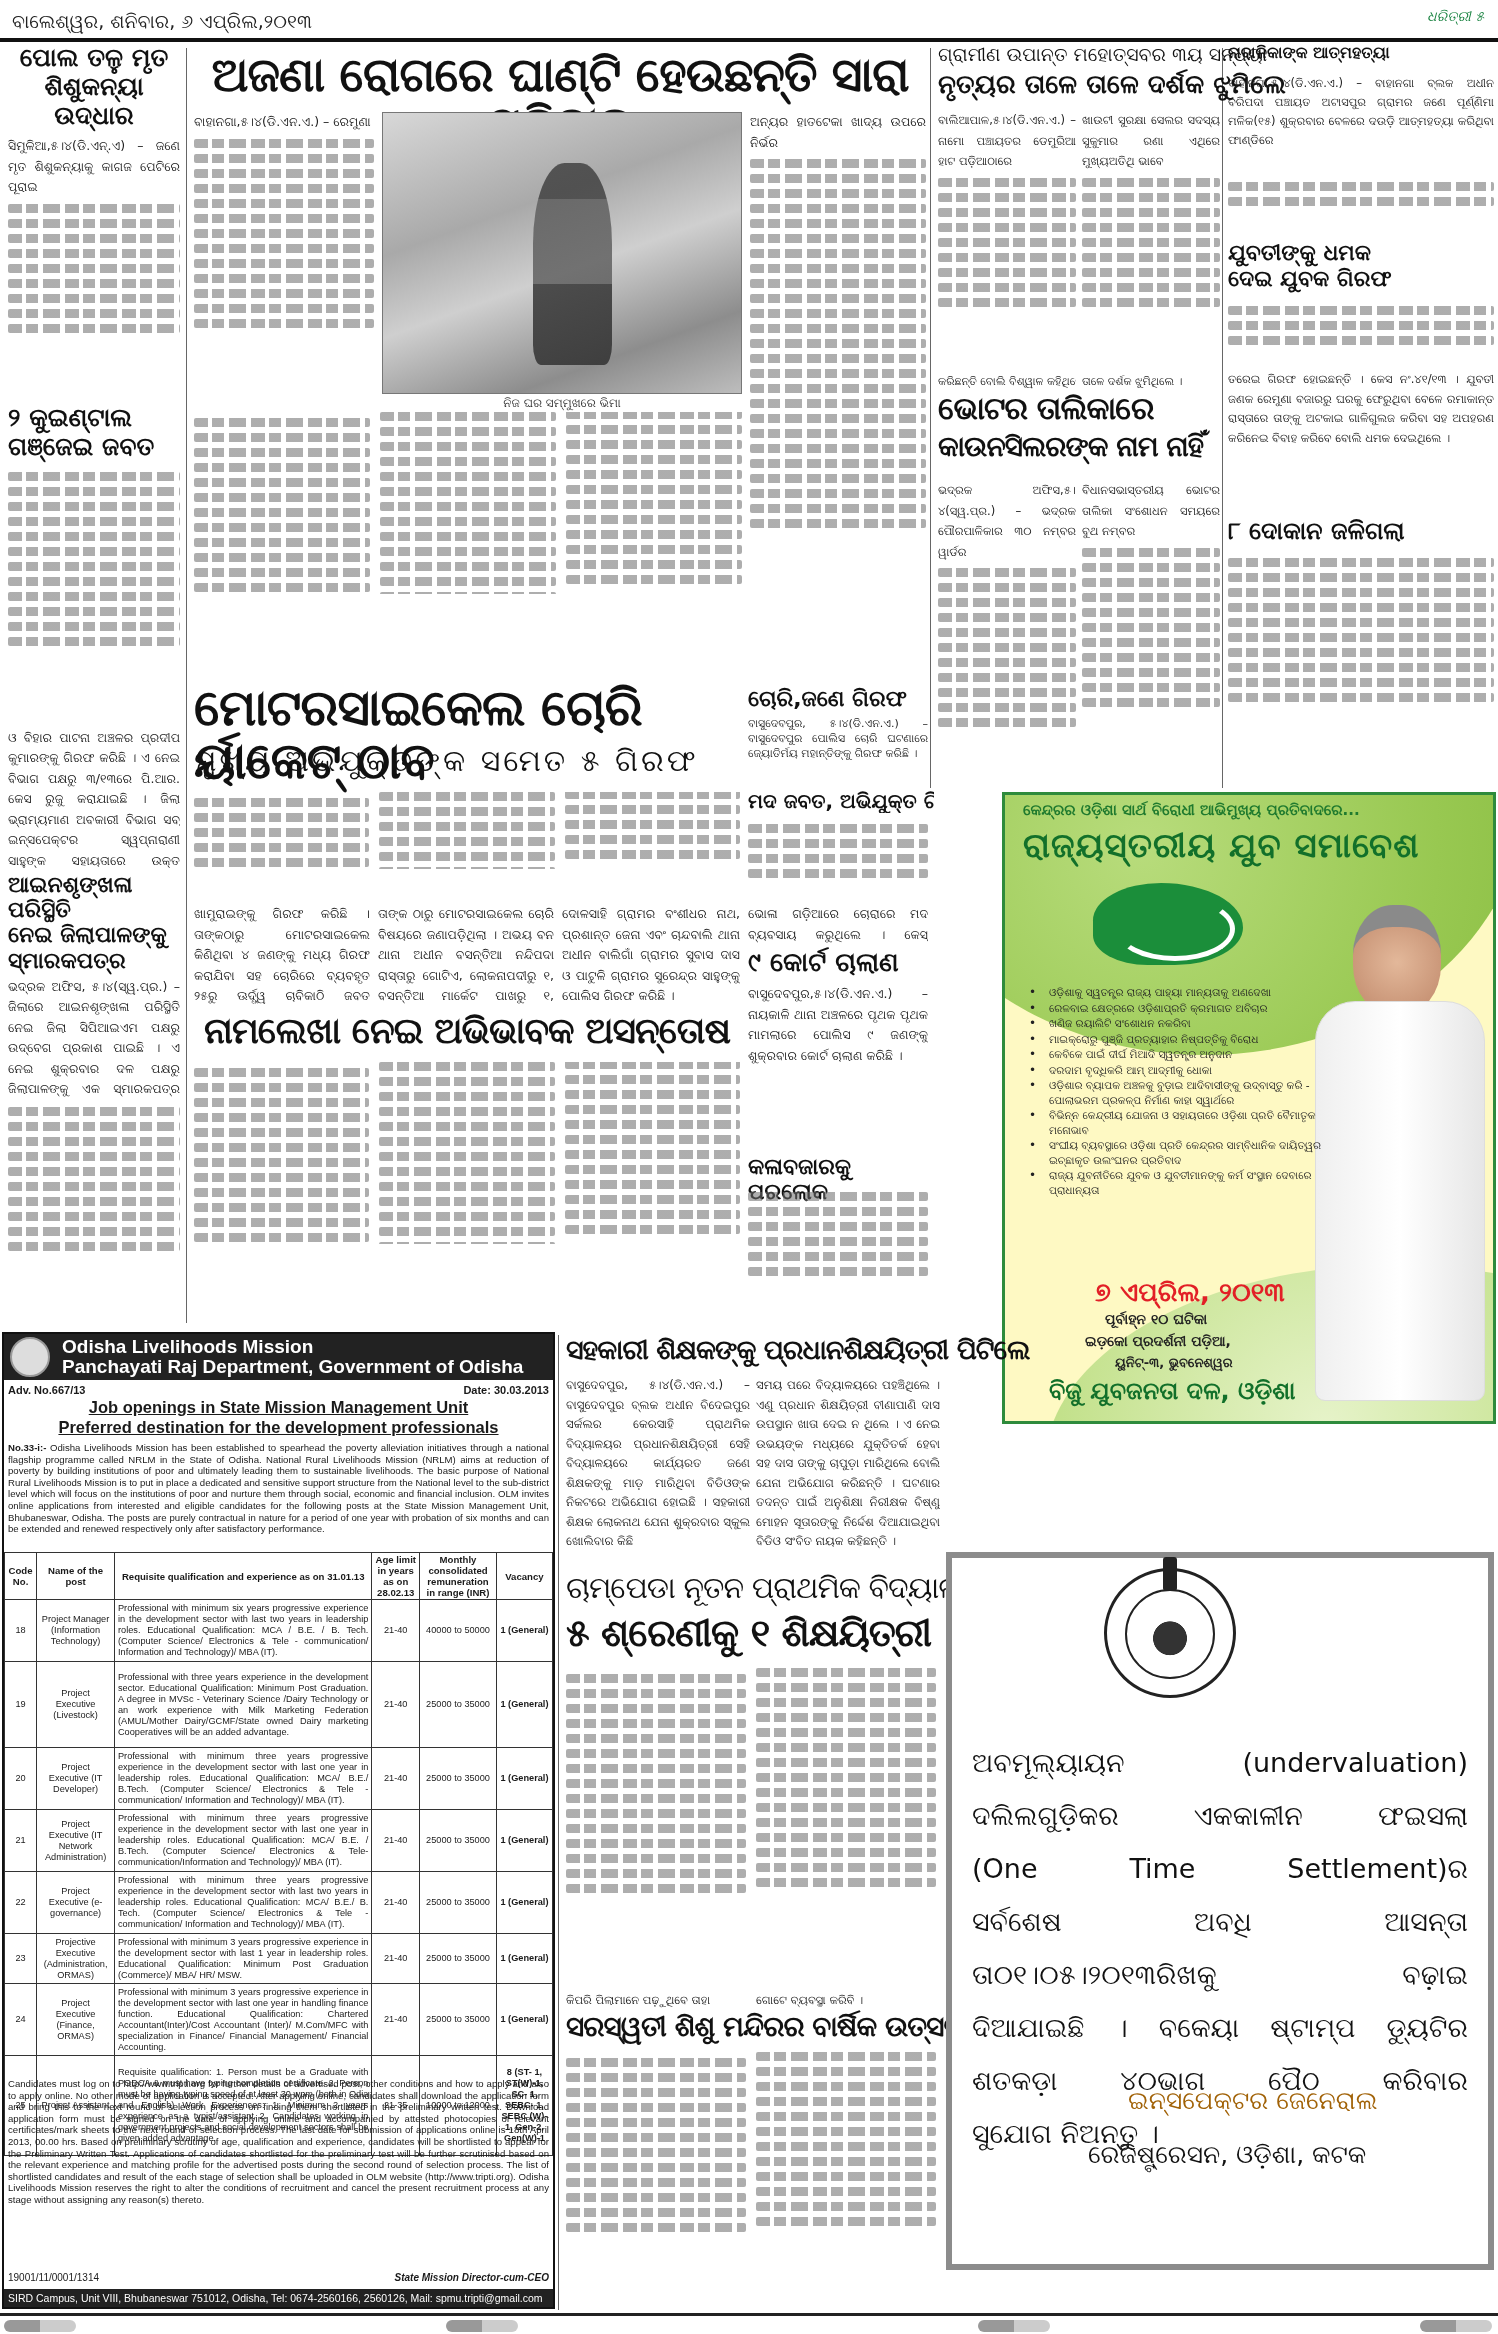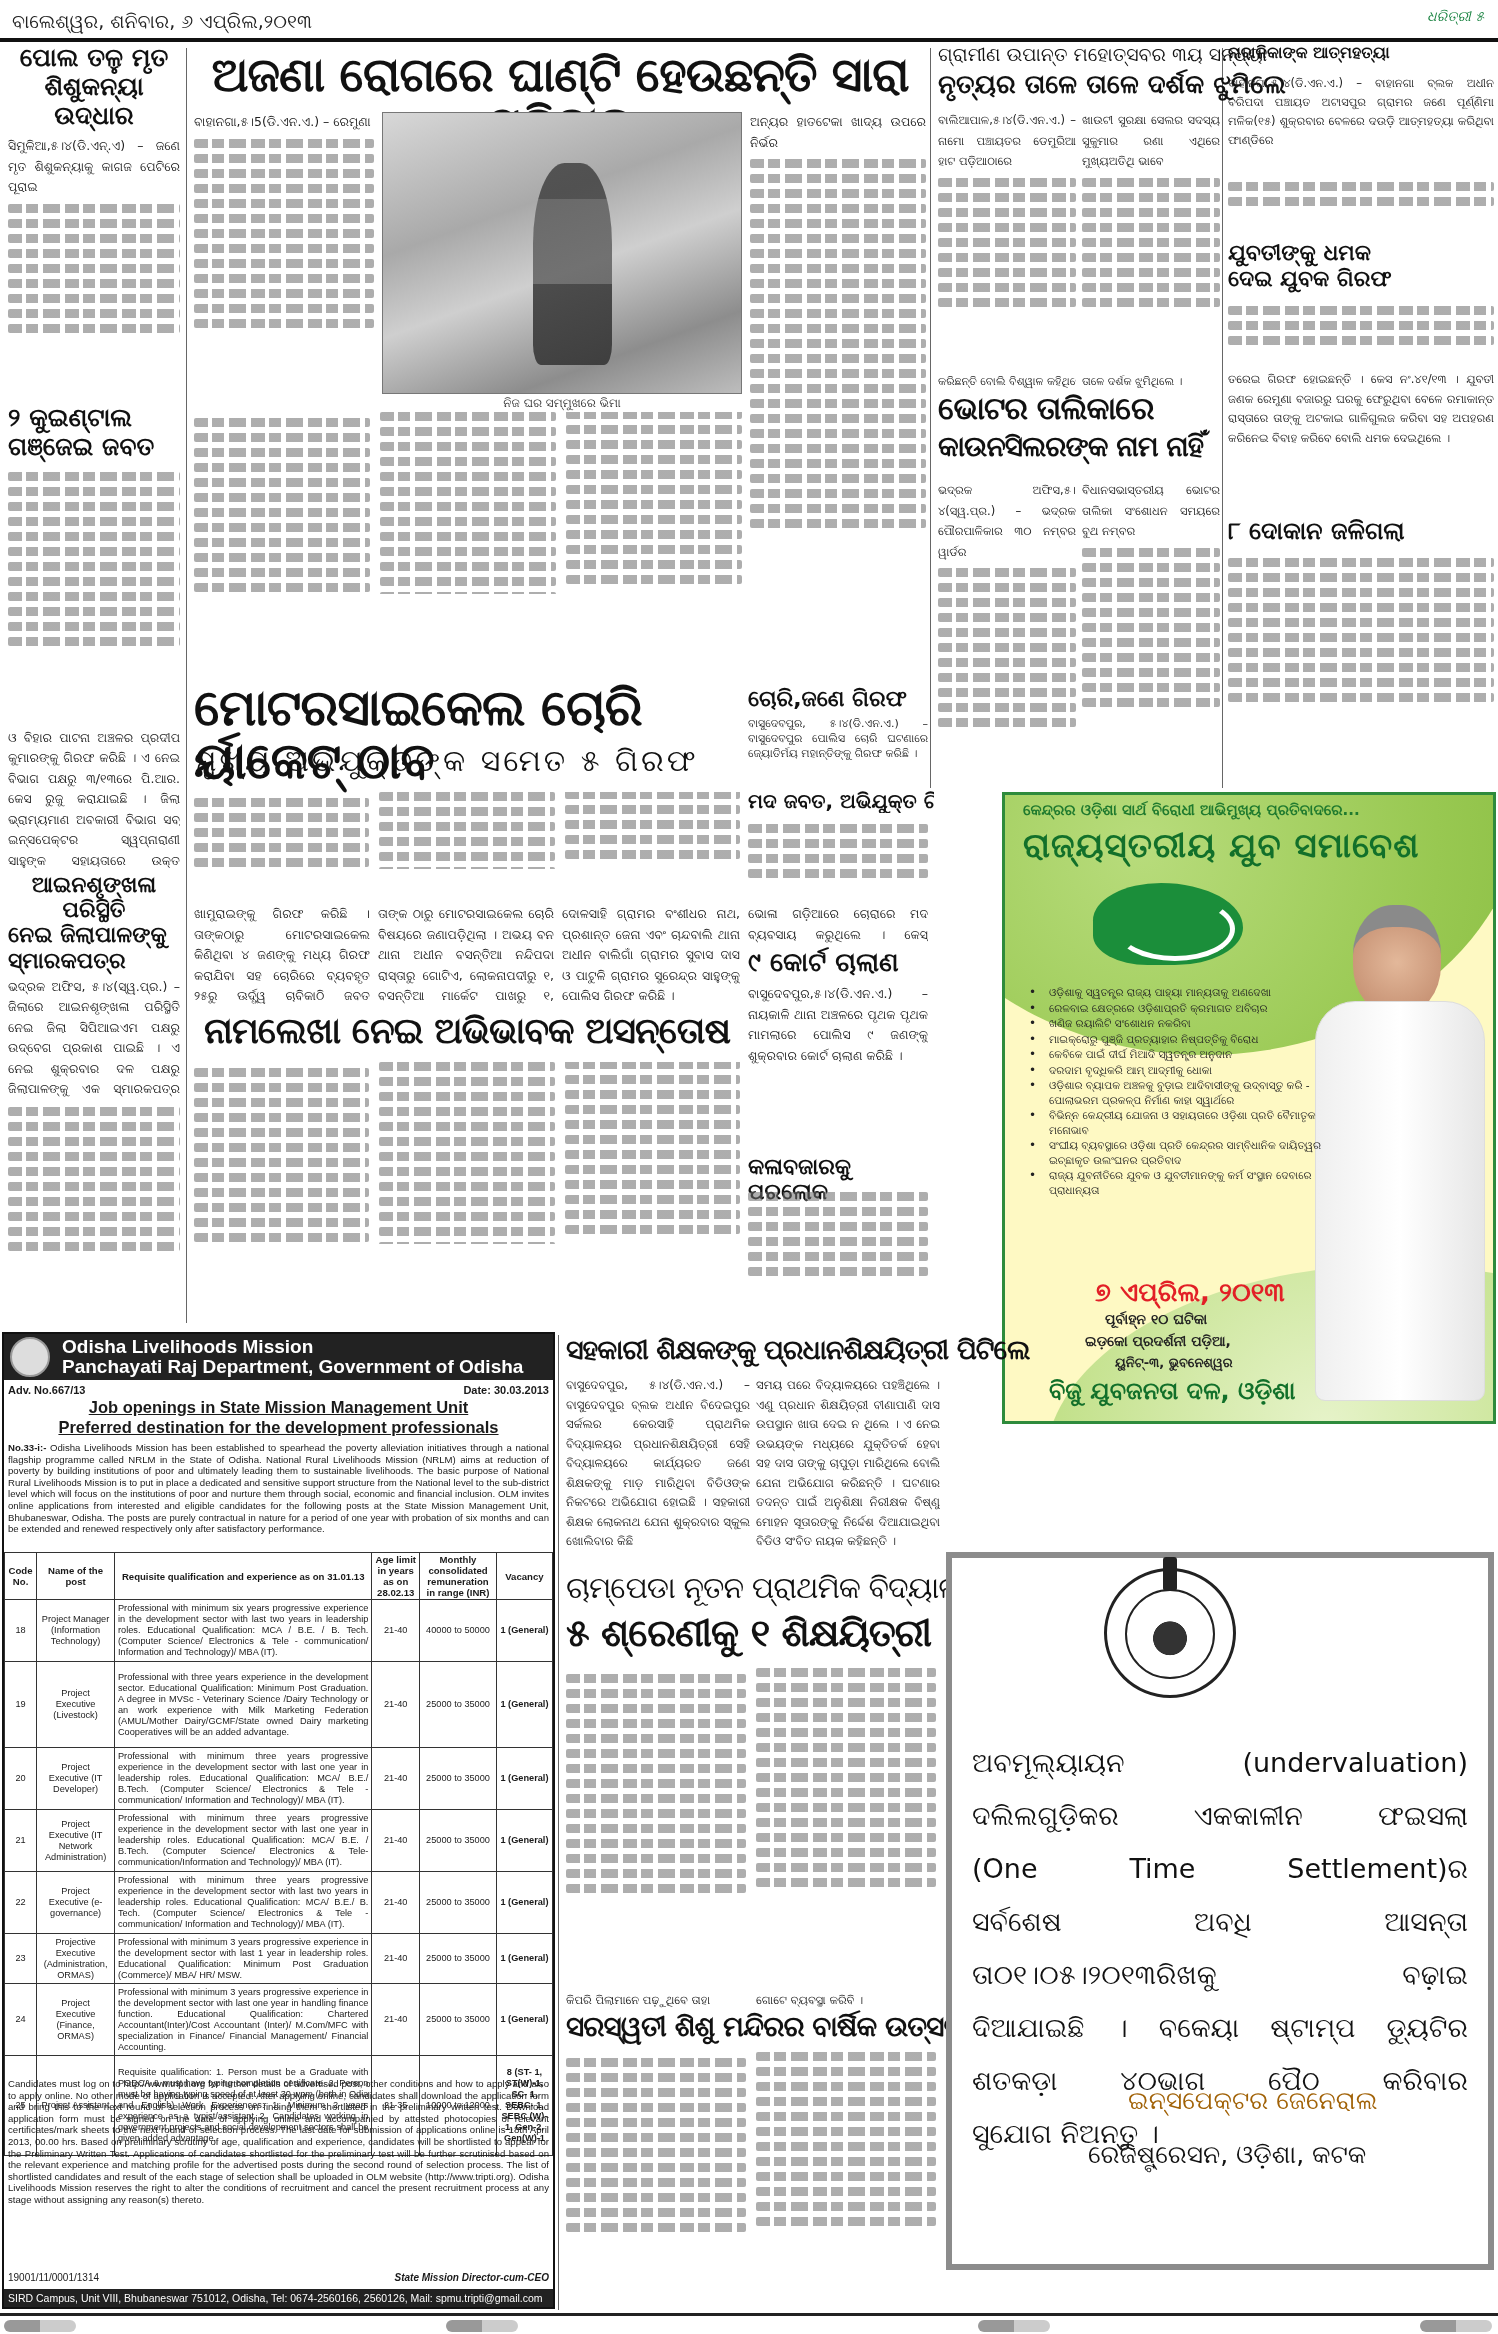--- a/index.html
+++ b/index.html
@@ -100,41 +100,41 @@
       <div class="filler-line"></div>
       <div class="filler-line"></div>
       <div class="filler-line"></div>
       <div class="filler-line"></div>
       <div class="filler-line"></div>
       <div class="filler-line"></div>
       <div class="filler-line"></div>
       <div class="filler-line"></div>
   </div>
   <div class="body-text" style="height:140px;">ଓ ବିହାର ପାଟନା ଅଞ୍ଚଳର ପ୍ରଦୀପ କୁମାରଙ୍କୁ ଗିରଫ କରିଛି । ଏ ନେଇ ବିଭାଗ ପକ୍ଷରୁ ୩/୧୩ରେ ପି.ଆର. କେସ ରୁଜୁ କରାଯାଇଛି । ଜିଲା ଭ୍ରାମ୍ୟମାଣ ଅବକାରୀ ବିଭାଗ ସବ୍ ଇନ୍ସପେକ୍ଟର ସ୍ୱପ୍ନାରାଣୀ ସାହୁଙ୍କ ସହାୟତାରେ ଉକ୍ତ ଗଞ୍ଜେଇକୁ କୁଆଁସ ସ୍ଥିତ କାର୍ଯ୍ୟାଳୟକୁ ଅଣାଯାଇ</div>
-  <div class="head-m" style="font-size:22px;margin-top:4px;text-align:center;">ଆଇନଶୃଙ୍ଖଳା ପରିସ୍ଥିତି</div>
+  <div class="head-m" style="font-size:22px;margin-top:4px;">ଆଇନଶୃଙ୍ଖଳା ପରିସ୍ଥିତି</div>
   <div class="head-m" style="font-size:22px;">ନେଇ ଜିଲାପାଳଙ୍କୁ</div>
   <div class="head-m" style="font-size:22px;">ସ୍ମାରକପତ୍ର</div>
   <div class="body-text" style="height:124px;margin-top:4px;">ଭଦ୍ରକ ଅଫିସ, ୫।୪(ସ୍ୱ.ପ୍ର.) – ଜିଲାରେ ଆଇନଶୃଙ୍ଖଳା ପରିସ୍ଥିତି ନେଇ ଜିଲା ସିପିଆଇଏମ ପକ୍ଷରୁ ଉଦ୍‌ବେଗ ପ୍ରକାଶ ପାଇଛି । ଏ ନେଇ ଶୁକ୍ରବାର ଦଳ ପକ୍ଷରୁ ଜିଲାପାଳଙ୍କୁ ଏକ ସ୍ମାରକପତ୍ର ପ୍ରଦାନ</div>
   <div class="body-text" style="height:210px;">
     <div class="filler-line"></div>
       <div class="filler-line"></div>
       <div class="filler-line"></div>
       <div class="filler-line"></div>
       <div class="filler-line"></div>
       <div class="filler-line"></div>
       <div class="filler-line"></div>
       <div class="filler-line"></div>
       <div class="filler-line"></div>
       <div class="filler-line"></div>
   </div>
 </div>
 
 <div class="abs head-xl" style="left:194px;top:50px;width:732px;font-size:47px;text-align:center;">ଅଜଣା ରୋଗରେ ଘାଣ୍ଟି ହେଉଛନ୍ତି ସାରା ପରିବାର</div>
 <div class="abs body-text" style="left:194px;top:112px;width:180px;height:292px;">
-  <span>ବାହାନଗା,୫।5(ଡି.ଏନ.ଏ.) – ରେମୁଣା</span>
+  <span>ବାହାନଗା,୫।୪(ଡି.ଏନ.ଏ.) – ରେମୁଣା</span>
   <div class="filler-line"></div><div class="filler-line"></div><div class="filler-line"></div><div class="filler-line"></div><div class="filler-line"></div><div class="filler-line"></div><div class="filler-line"></div><div class="filler-line"></div><div class="filler-line"></div><div class="filler-line"></div><div class="filler-line"></div><div class="filler-line"></div><div class="filler-line"></div>
 </div>
 <div class="abs photo" style="left:382px;top:112px;width:360px;height:282px;">
     <div class="figure"></div>
   </div>
 <div class="abs caption" style="left:382px;top:396px;width:360px;">ନିଜ ଘର ସମ୍ମୁଖରେ ଭିମା</div>
 <div class="abs body-text" style="left:750px;top:112px;width:176px;height:540px;">
   <span>ଅନ୍ୟର ହାତଟେକା ଖାଦ୍ୟ ଉପରେ ନିର୍ଭର</span>
   <div class="filler-line"></div><div class="filler-line"></div><div class="filler-line"></div><div class="filler-line"></div><div class="filler-line"></div><div class="filler-line"></div><div class="filler-line"></div><div class="filler-line"></div><div class="filler-line"></div><div class="filler-line"></div><div class="filler-line"></div><div class="filler-line"></div><div class="filler-line"></div><div class="filler-line"></div><div class="filler-line"></div><div class="filler-line"></div><div class="filler-line"></div><div class="filler-line"></div><div class="filler-line"></div><div class="filler-line"></div><div class="filler-line"></div><div class="filler-line"></div><div class="filler-line"></div><div class="filler-line"></div><div class="filler-line"></div>
 </div>

